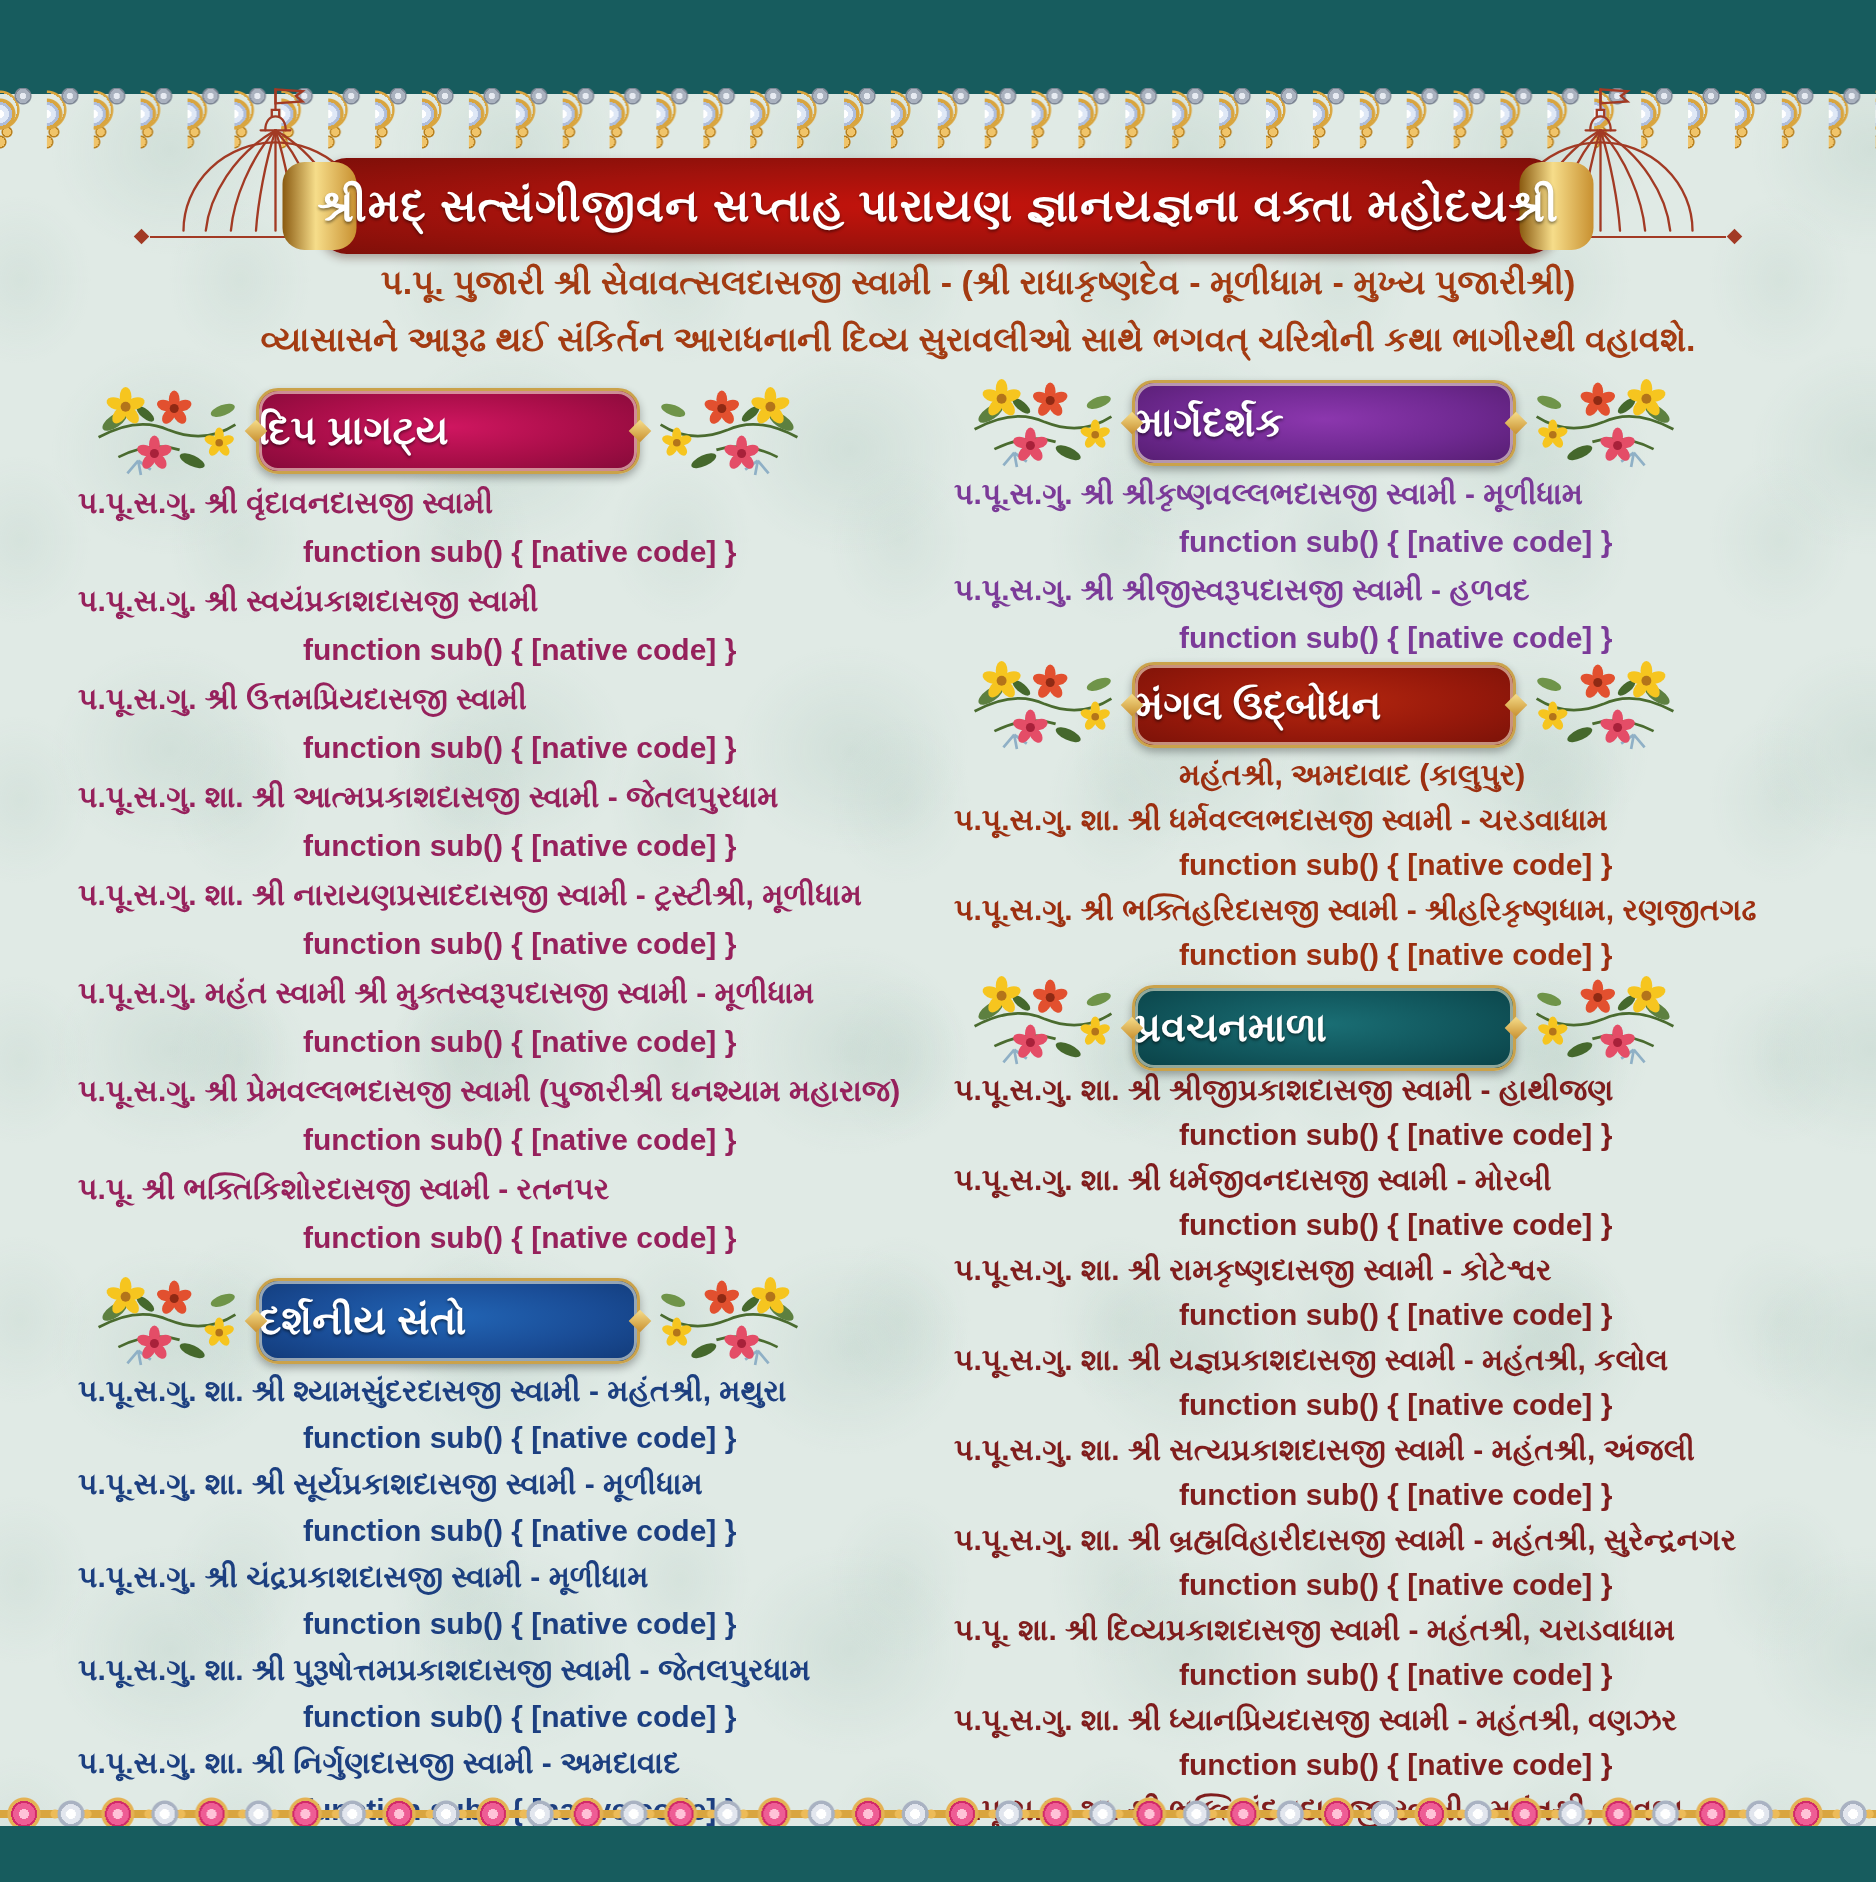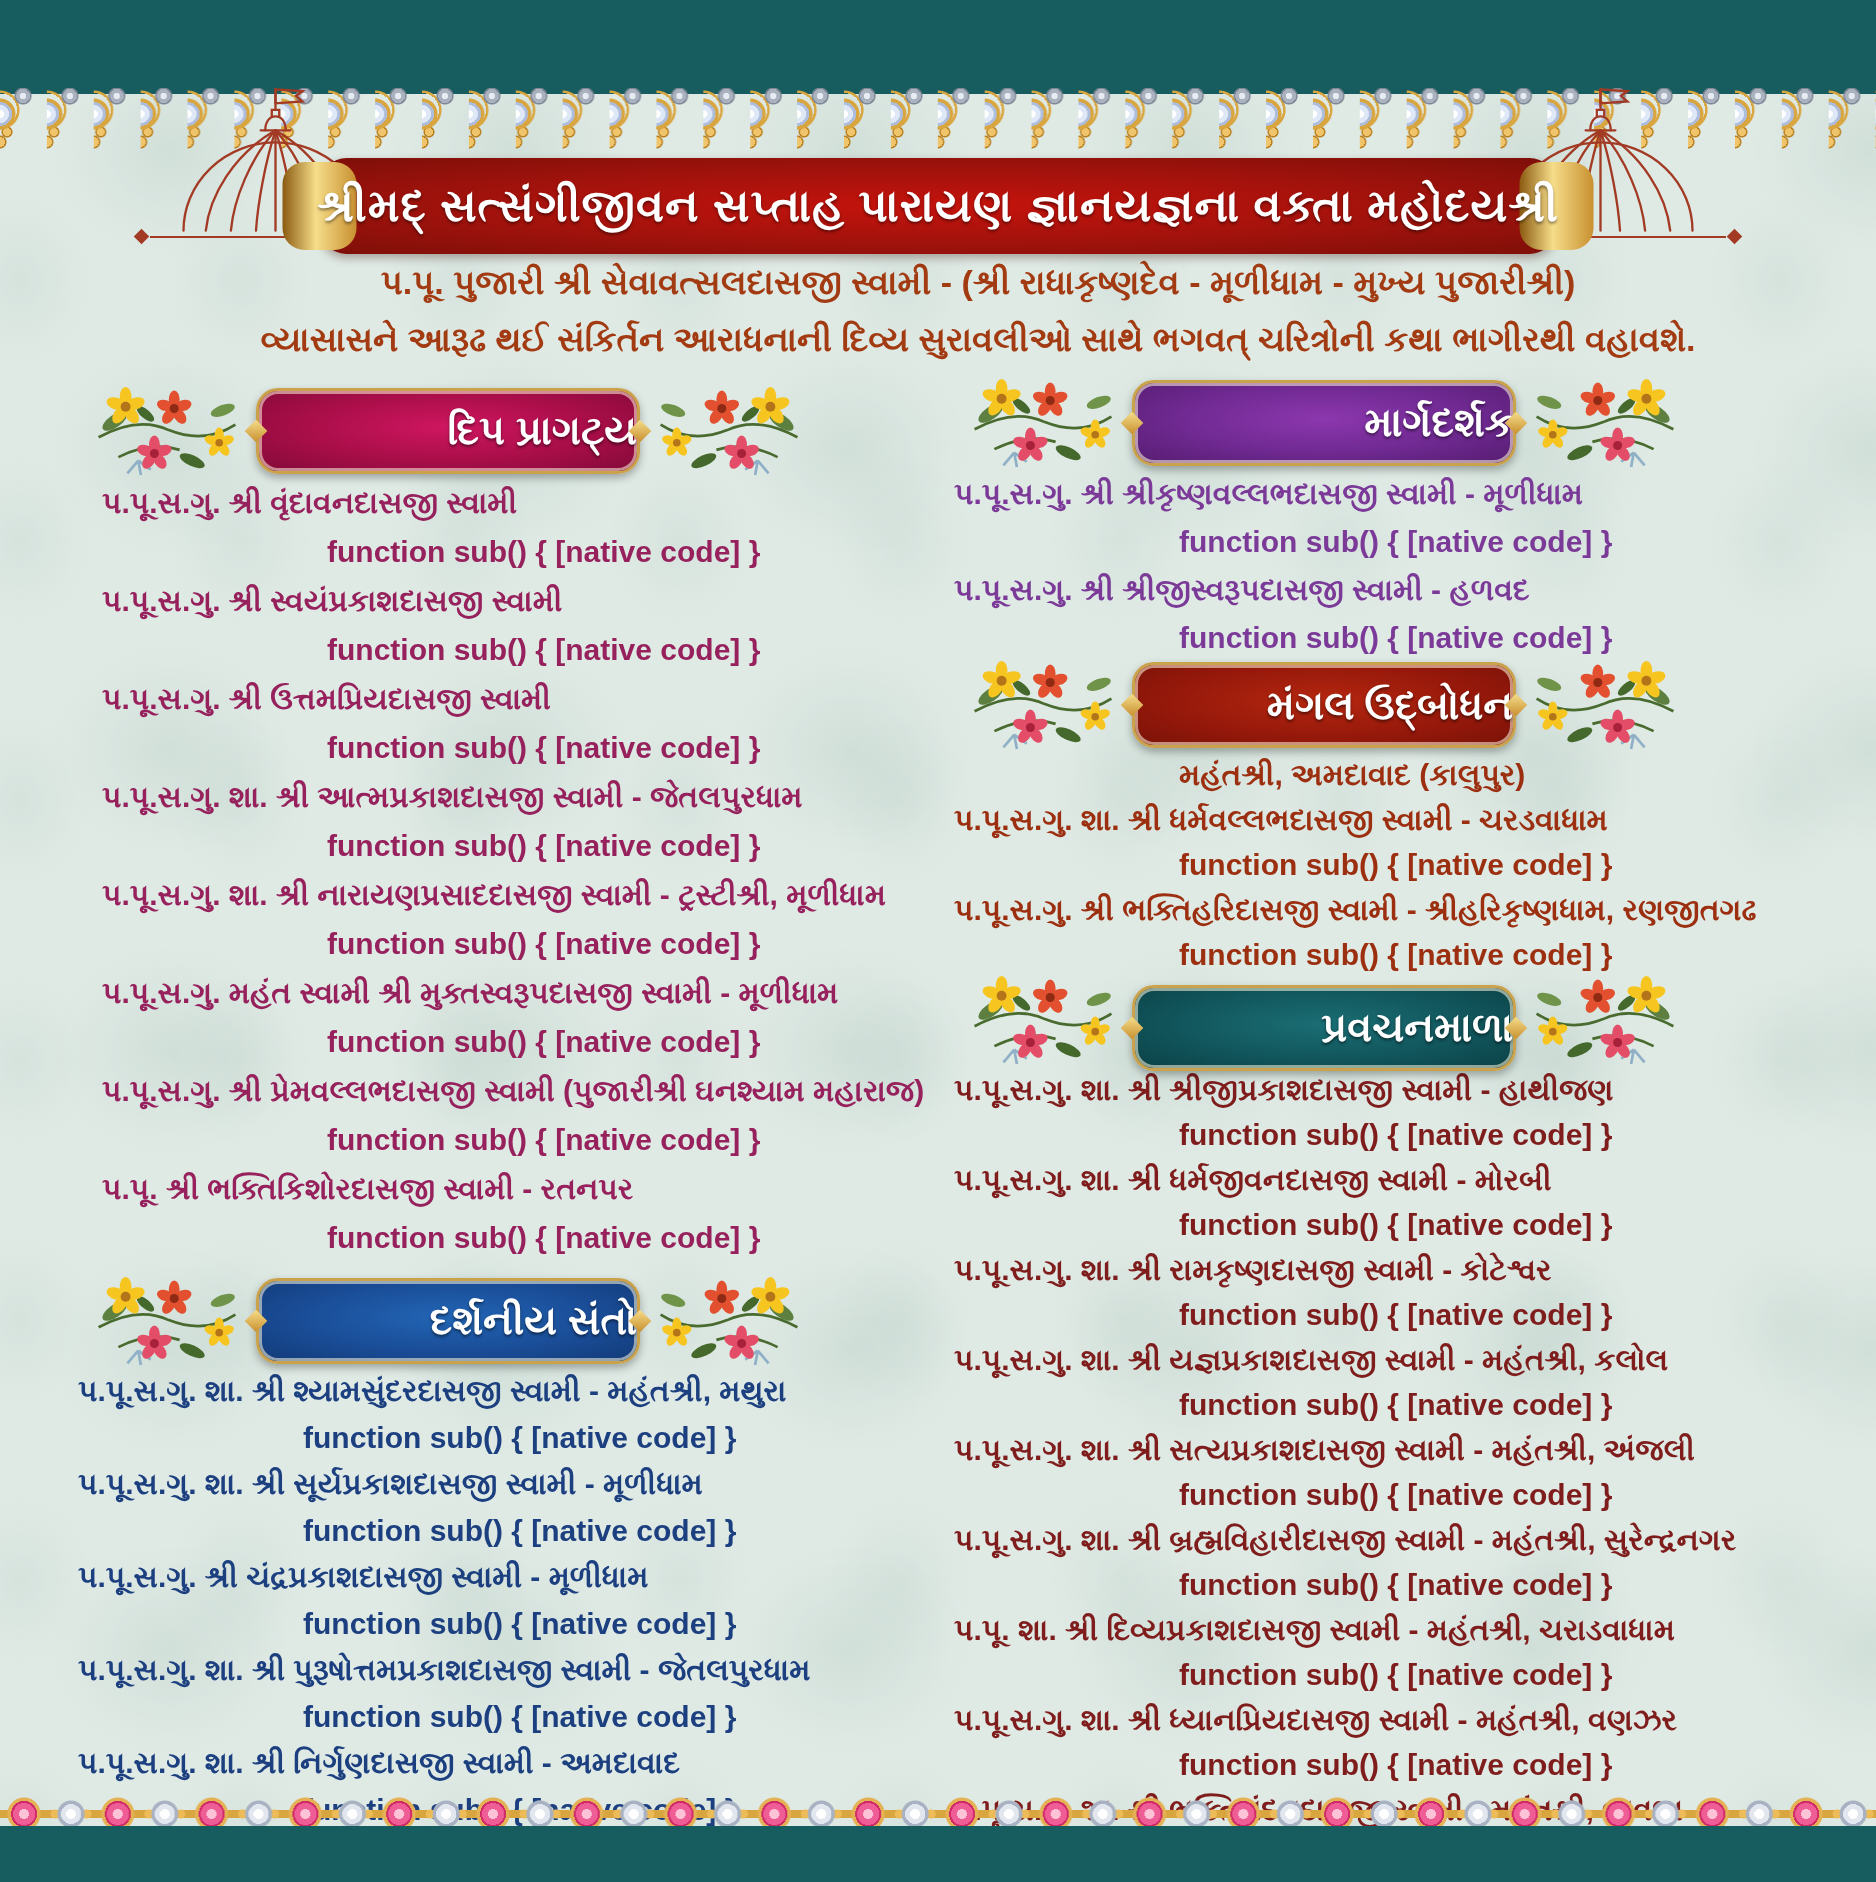--- a/index.html
+++ b/index.html
@@ -88,39 +88,39 @@
   .col-right{left:948px; top:364px; width:912px;}
 
   
   .banner-row{display:flex; align-items:center; gap:8px; height:118px; margin-left:14px;}
   .flowers{width:162px; height:104px; flex:0 0 auto;}
   .flip{transform:scaleX(-1);}
   .sec-banner{
     width:378px; height:80px; flex:0 0 auto; position:relative;
     border:3px solid #caa24b; border-radius:22px;
     box-shadow:inset 0 0 0 3px rgba(255,248,220,.55), 0 4px 8px rgba(0,0,0,.3);
-    display:flex; align-items:center; justify-content:flex-end;
+    display:flex; align-items:center; justify-content:flex-start;
   }
   .sec-banner::before,.sec-banner::after{
     content:""; position:absolute; top:calc(50% - 8px); width:16px; height:16px;
     background:linear-gradient(135deg,#f6dd8a,#c89030); transform:rotate(45deg);
   }
   .sec-banner::before{left:-11px;} .sec-banner::after{right:-11px;}
   .sec-title{color:#fff; font-size:40px; font-weight:bold; white-space:nowrap;
              text-shadow:0 2px 3px rgba(0,0,0,.5);}
   .theme-crimson{background:radial-gradient(ellipse at 50% 45%, #cf1660 0%, #a80e48 55%, #830a38 100%);}
   .theme-blue   {background:radial-gradient(ellipse at 50% 45%, #2265b5 0%, #1a4d97 55%, #123a78 100%);}
   .theme-purple {background:radial-gradient(ellipse at 50% 45%, #8c37ae 0%, #6f2991 55%, #551d70 100%);}
   .theme-red    {background:radial-gradient(ellipse at 50% 45%, #b5270f 0%, #97190b 55%, #7a1208 100%);font-family:Liberation Serif, serif;}
   .theme-teal   {background:radial-gradient(ellipse at 50% 45%, #1a6e74 0%, #11565c 55%, #0a4146 100%);margin-top:15px;}
 
   
   .list{margin-top:-12px; padding-left:6px;}
   .li{font-size:30px; font-weight:bold; white-space:nowrap;}
-  .lh49 .li{line-height:49px;margin-left:24px;} .lh47 .li{line-height:46.5px;} .lh45 .li{line-height:45px;} .lh48 .li{line-height:48px;}
+  .lh49 .li{line-height:49px;} .lh47 .li{line-height:46.5px;} .lh45 .li{line-height:45px;} .lh48 .li{line-height:48px;}
   .c-crimson .li{color:#96215c;}
   .c-blue .li{color:#1c3f80;}
   .c-purple .li{color:#7b3a98;}
   .c-red .li{color:#9c2f10;}
   .c-teal .li{color:#7f1d1d;}
   .li.sub{padding-left:225px;}
 
   .defs-hidden{position:absolute; width:0; height:0; overflow:hidden;}
 </style>
 </head>

